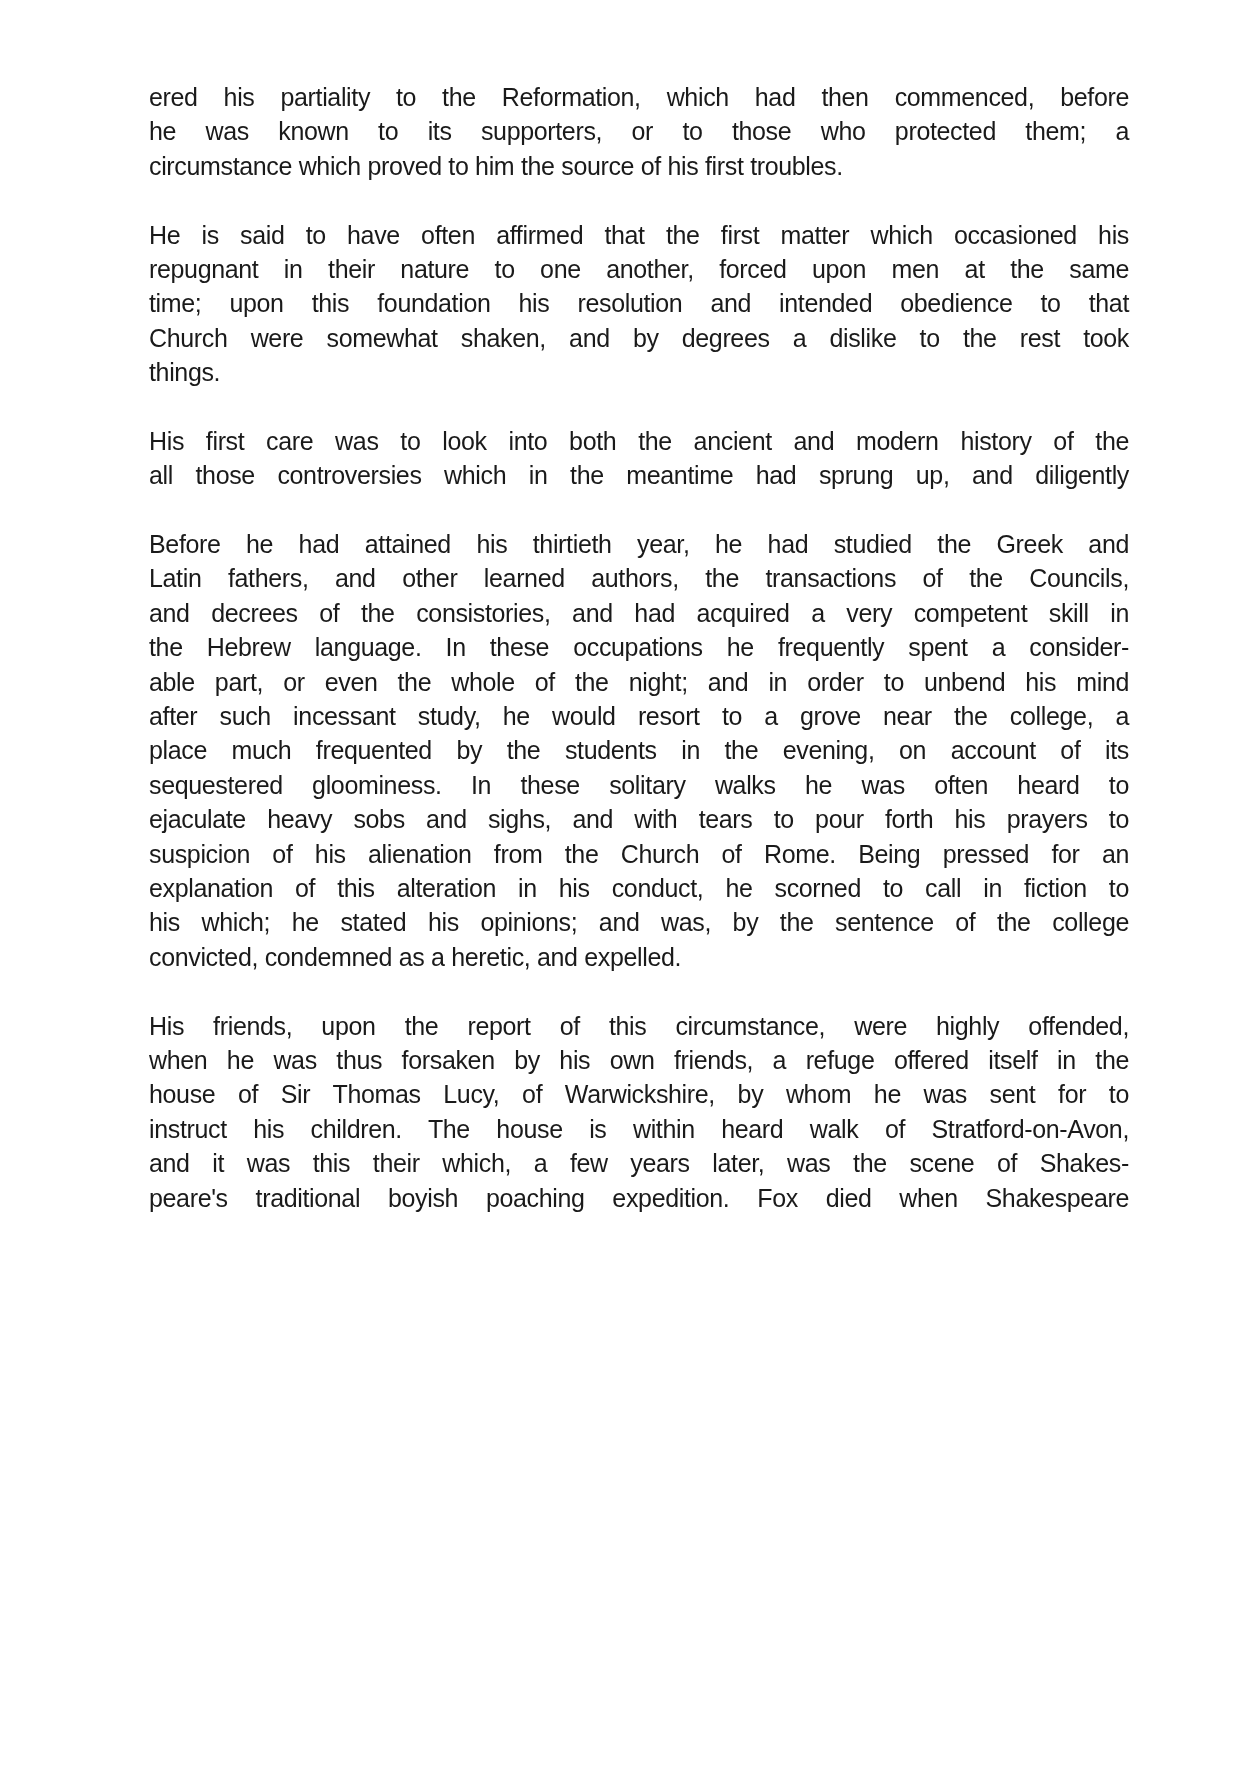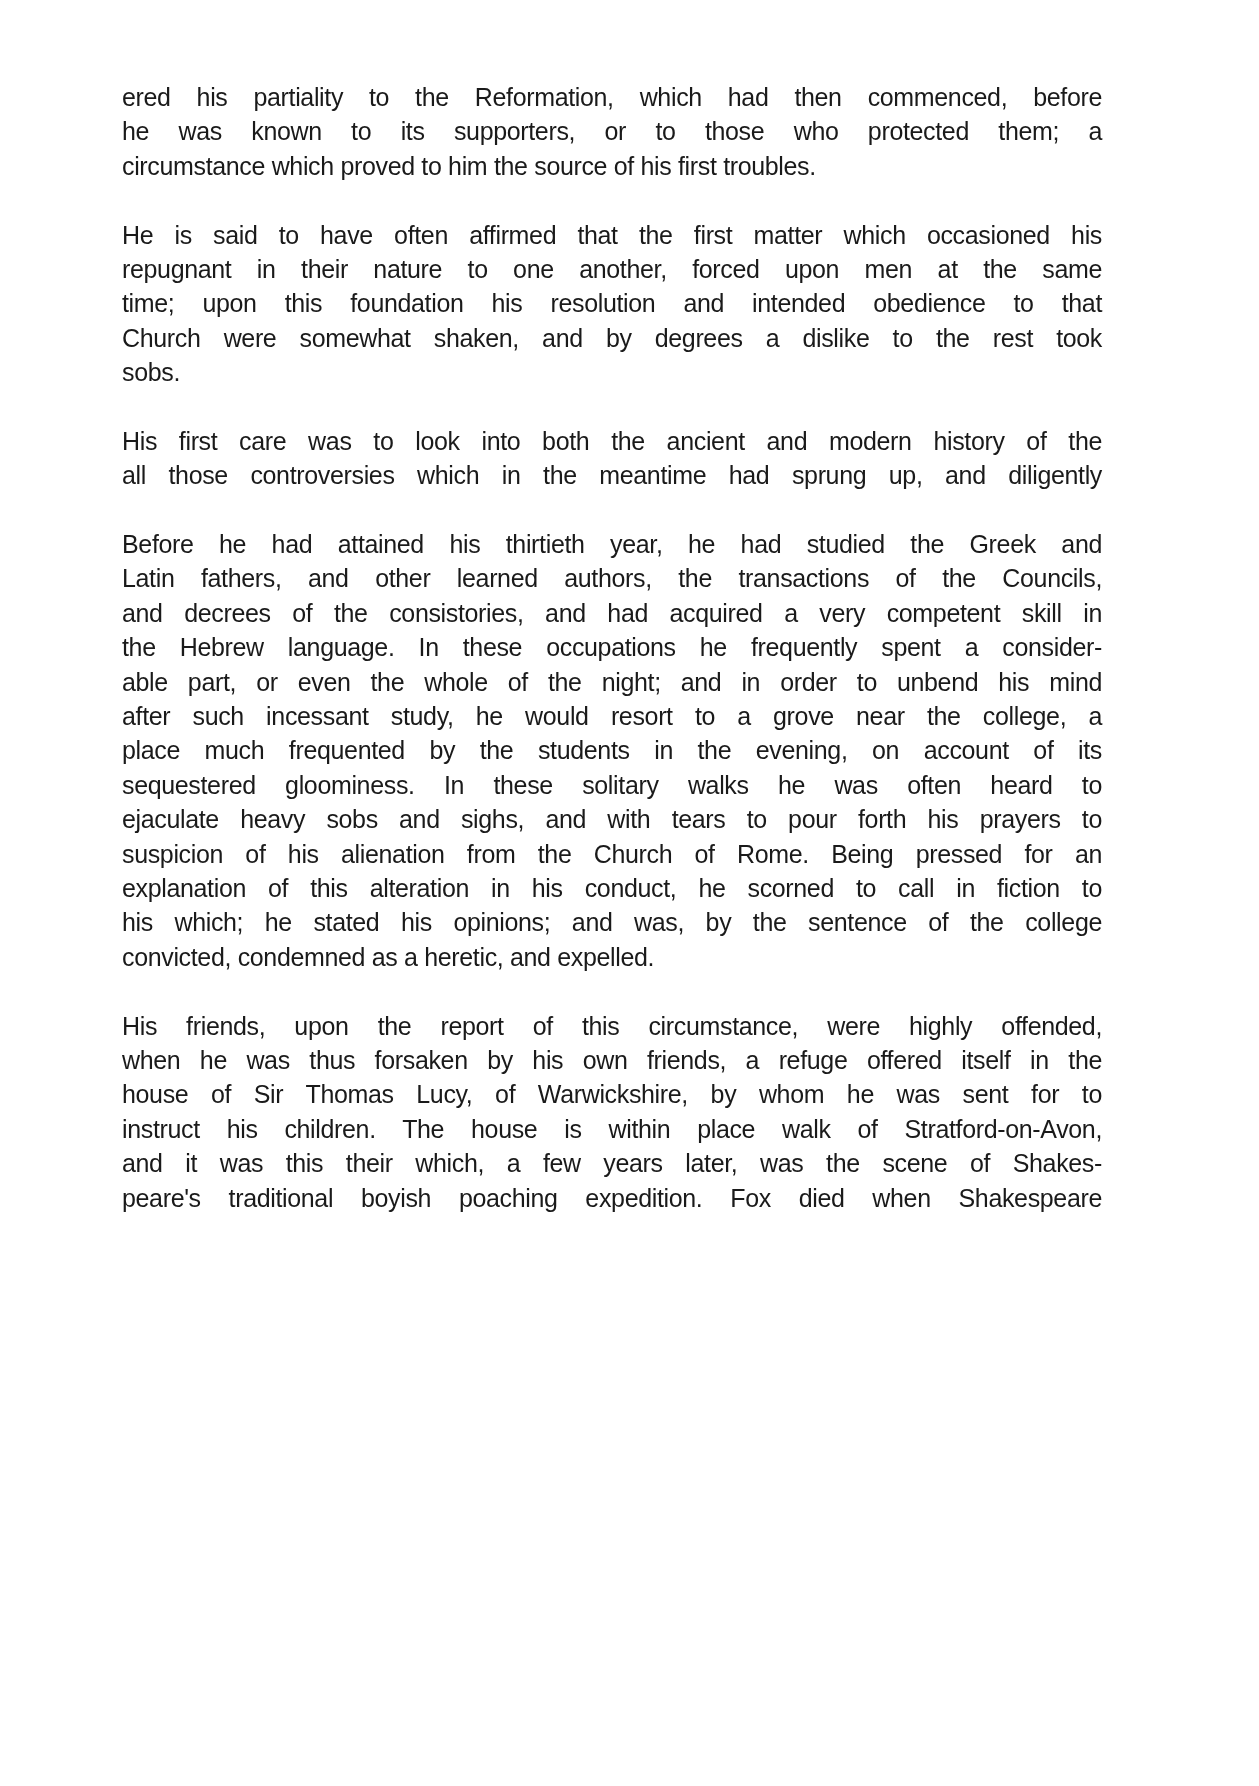--- a/index.html
+++ b/index.html
@@ -8,21 +8,21 @@
       background: #ffffff;
     }
     body {
       width: 1259px;
       height: 1786px;
       position: relative;
       overflow: hidden;
     }
     .page {
       position: absolute;
-      left: 122px;
+      left: 149px;
       top: 80px;
       width: 980px;
       color: #1a1a1a;
       font-family: "Liberation Sans Narrow", "Liberation Sans", sans-serif;
       font-size: 25px;
       line-height: 34.4px;
       letter-spacing: -0.35px;
     }
     .para {
       margin: 0 0 34.4px 0;
@@ -48,21 +48,21 @@
     <span class="line">ered his partiality to the Reformation, which had then commenced, before</span>
     <span class="line">he was known to its supporters, or to those who protected them; a</span>
     <span class="line last">circumstance which proved to him the source of his first troubles.</span>
   </div>
 
   <div class="para">
     <span class="line">He is said to have often affirmed that the first matter which occasioned his</span>
     <span class="line">repugnant in their nature to one another, forced upon men at the same</span>
     <span class="line">time; upon this foundation his resolution and intended obedience to that</span>
     <span class="line">Church were somewhat shaken, and by degrees a dislike to the rest took</span>
-    <span class="line last">sobs.</span>
+    <span class="line last">things.</span>
   </div>
 
   <div class="para">
     <span class="line">His first care was to look into both the ancient and modern history of the</span>
     <span class="line">all those controversies which in the meantime had sprung up, and diligently</span>
   </div>
 
   <div class="para">
     <span class="line">Before he had attained his thirtieth year, he had studied the Greek and</span>
     <span class="line">Latin fathers, and other learned authors, the transactions of the Councils,</span>
@@ -76,18 +76,18 @@
     <span class="line">suspicion of his alienation from the Church of Rome. Being pressed for an</span>
     <span class="line">explanation of this alteration in his conduct, he scorned to call in fiction to</span>
     <span class="line">his which; he stated his opinions; and was, by the sentence of the college</span>
     <span class="line last">convicted, condemned as a heretic, and expelled.</span>
   </div>
 
   <div class="para">
     <span class="line">His friends, upon the report of this circumstance, were highly offended,</span>
     <span class="line">when he was thus forsaken by his own friends, a refuge offered itself in the</span>
     <span class="line">house of Sir Thomas Lucy, of Warwickshire, by whom he was sent for to</span>
-    <span class="line">instruct his children. The house is within place walk of Stratford-on-Avon,</span>
+    <span class="line">instruct his children. The house is within heard walk of Stratford-on-Avon,</span>
     <span class="line">and it was this their which, a few years later, was the scene of Shakes-</span>
     <span class="line">peare's traditional boyish poaching expedition. Fox died when Shakespeare</span>
   </div>
 
 </div>
 
 </body></html>

